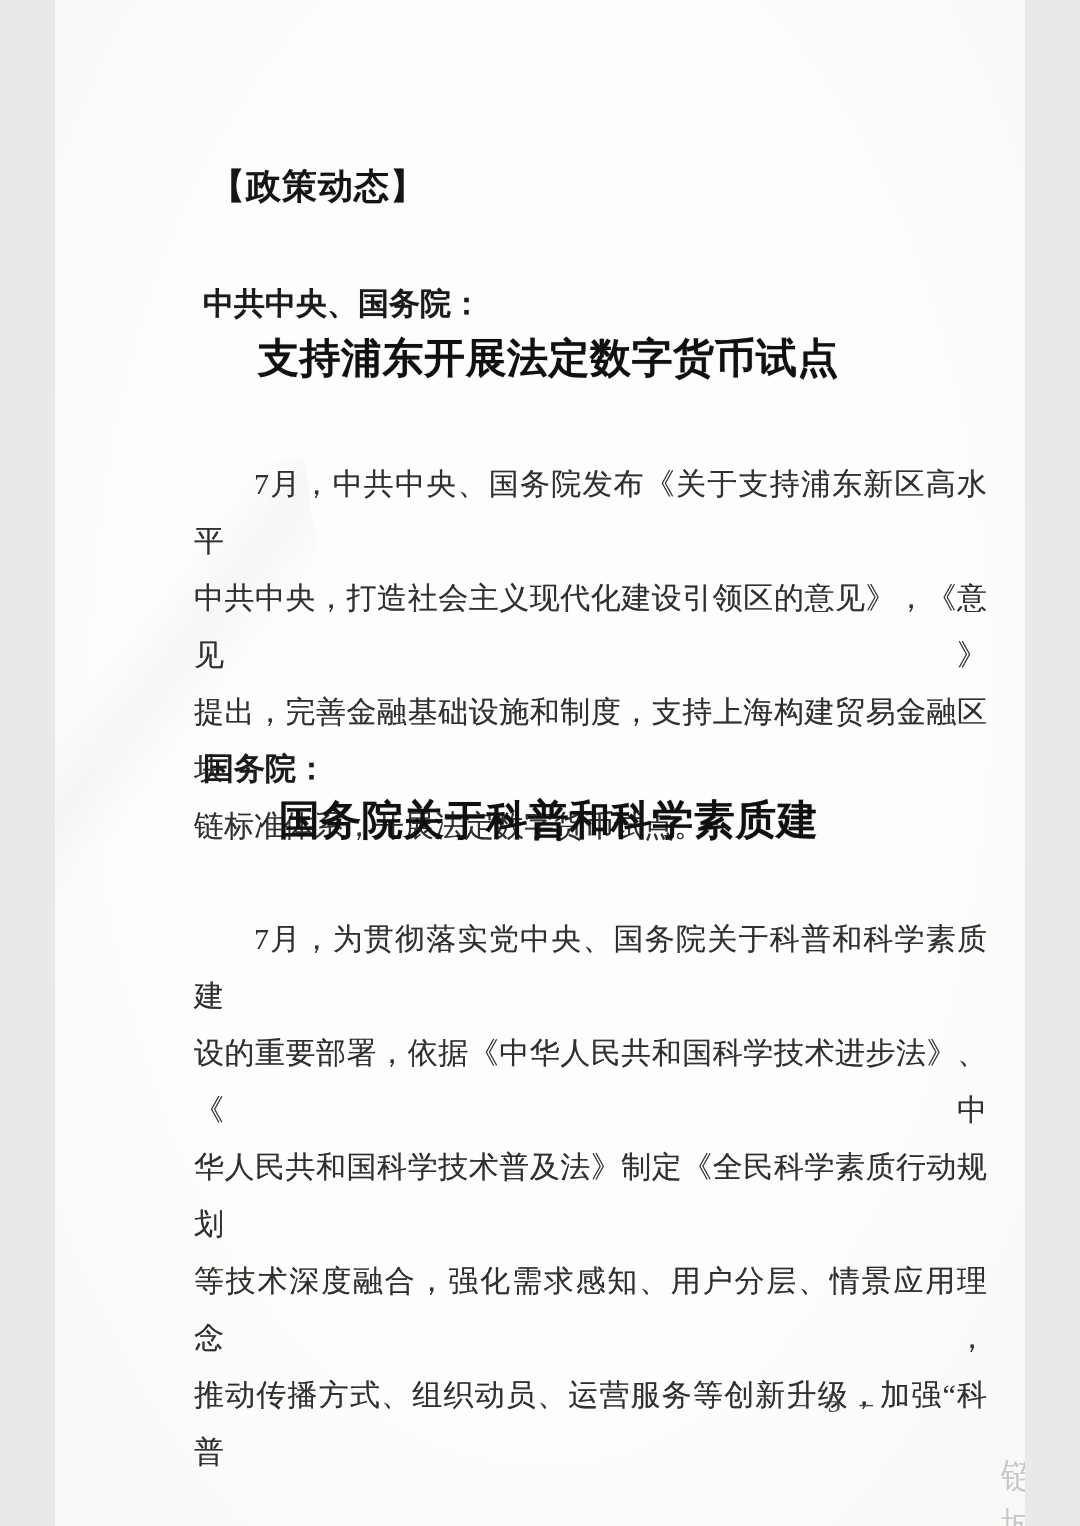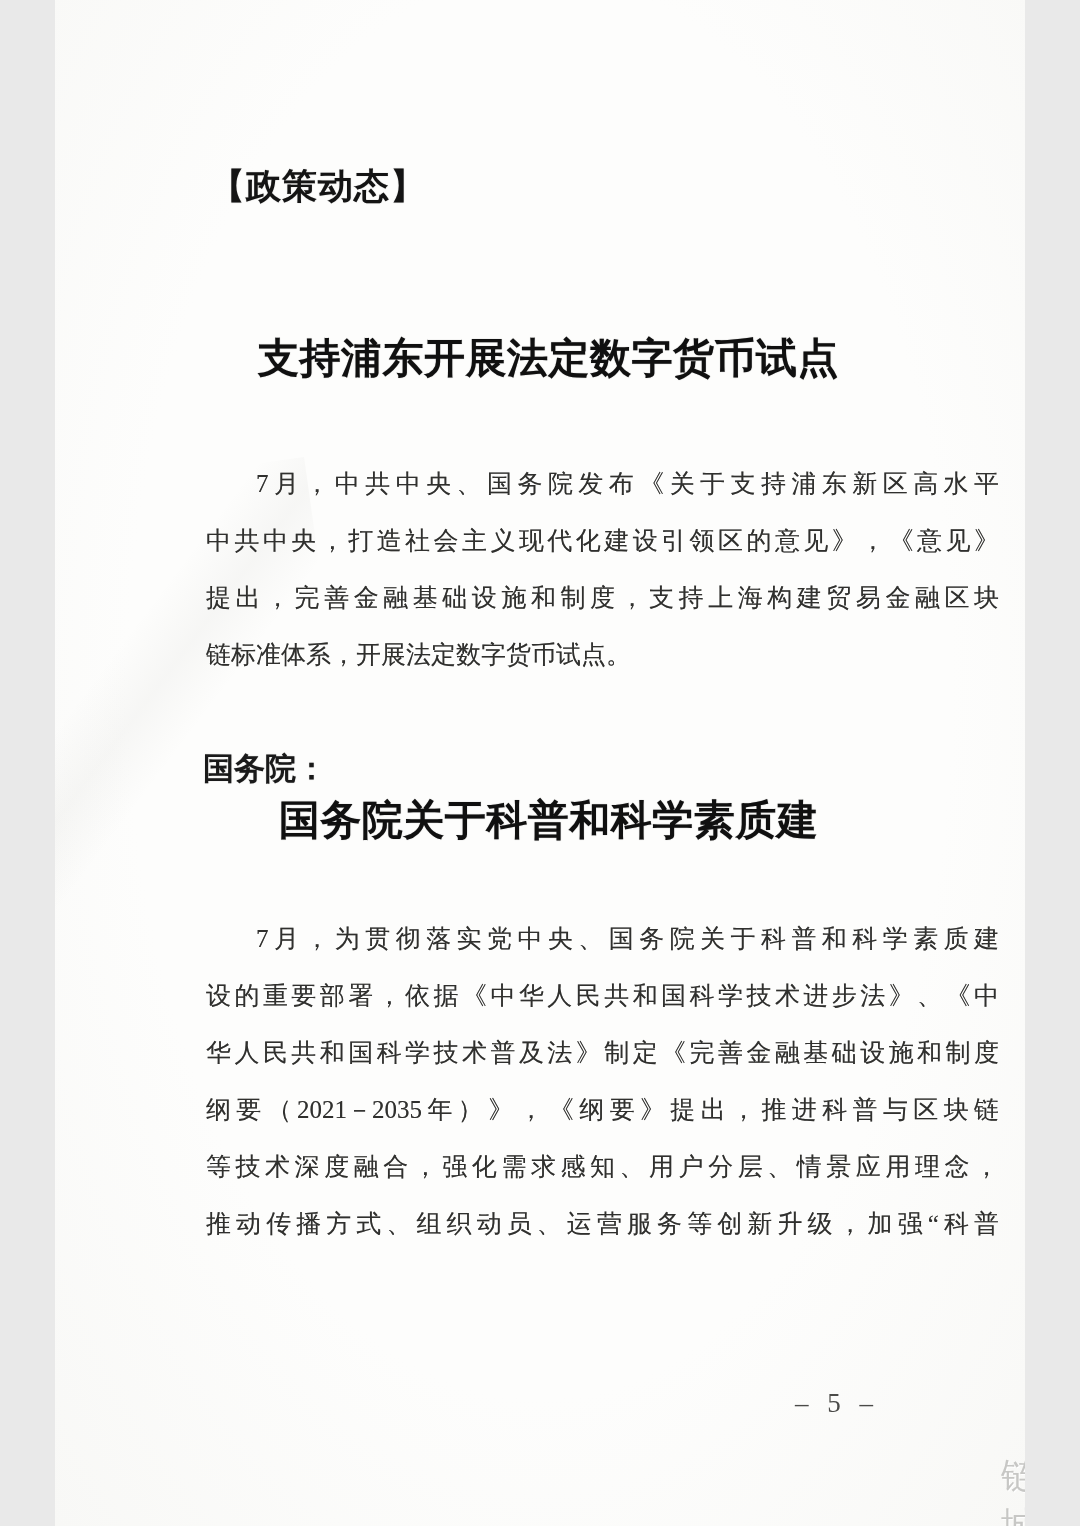--- a/index.html
+++ b/index.html
@@ -58,24 +58,24 @@
     font-size: 41px;
     letter-spacing: 0.5px;
     color: #101010;
     text-shadow: 0 0 1px rgba(0,0,0,0.4);
     padding-left: 17px;
   }
   .headline-1 { top: 331px; }
   .headline-2 { top: 793px; }
   .para {
     position: absolute;
-    left: 151px;
+    left: 139px;
     width: 793px;
     font-family: "Liberation Serif", "DejaVu Serif", serif;
-    font-size: 25px;
+    font-size: 30px;
     line-height: 57px;
     color: #30302e;
     text-shadow: 0 0 0.6px rgba(40,40,40,0.45);
   }
   .para-1 { top: 455px; }
   .para-2 { top: 910px; }
   .line {
     text-align: justify;
     text-align-last: justify;
   }
@@ -109,39 +109,39 @@
 </style>
 </head>
 <body>
 
 <div class="page">
 
   <div class="scan-streak"></div>
 
   <div class="section-tag">【政策动态】</div>
 
+  <div class="org-label org-1">中共中央、国务院：</div>
 
   <h1 class="headline headline-1">支持浦东开展法定数字货币试点</h1>
 
   <div class="para para-1">
     <div class="line indent">7月，中共中央、国务院发布《关于支持浦东新区高水平</div>
     <div class="line">中共中央，打造社会主义现代化建设引领区的意见》，《意见》</div>
     <div class="line">提出，完善金融基础设施和制度，支持上海构建贸易金融区块</div>
     <div class="line last">链标准体系，开展法定数字货币试点。</div>
   </div>
 
   <div class="org-label org-2">国务院：</div>
 
   <h1 class="headline headline-2">国务院关于科普和科学素质建</h1>
 
   <div class="para para-2">
     <div class="line indent">7月，为贯彻落实党中央、国务院关于科普和科学素质建</div>
     <div class="line">设的重要部署，依据《中华人民共和国科学技术进步法》、《中</div>
-    <div class="line">华人民共和国科学技术普及法》制定《完善金融基础设施和制度</div>
-    <div class="line">纲要（2021－2035年）》，《纲要》提出，推进科普与区块链</div>
+    <div class="line">华人民共和国科学技术普及法》制定《全民科学素质行动规划</div>
     <div class="line">等技术深度融合，强化需求感知、用户分层、情景应用理念，</div>
     <div class="line">推动传播方式、组织动员、运营服务等创新升级，加强“科普</div>
 
   </div>
 
   <div class="page-number">– 5 –</div>
 
   <div class="watermark">
     <span>
       <svg width="58" height="48" viewBox="0 0 58 48" fill="none">

